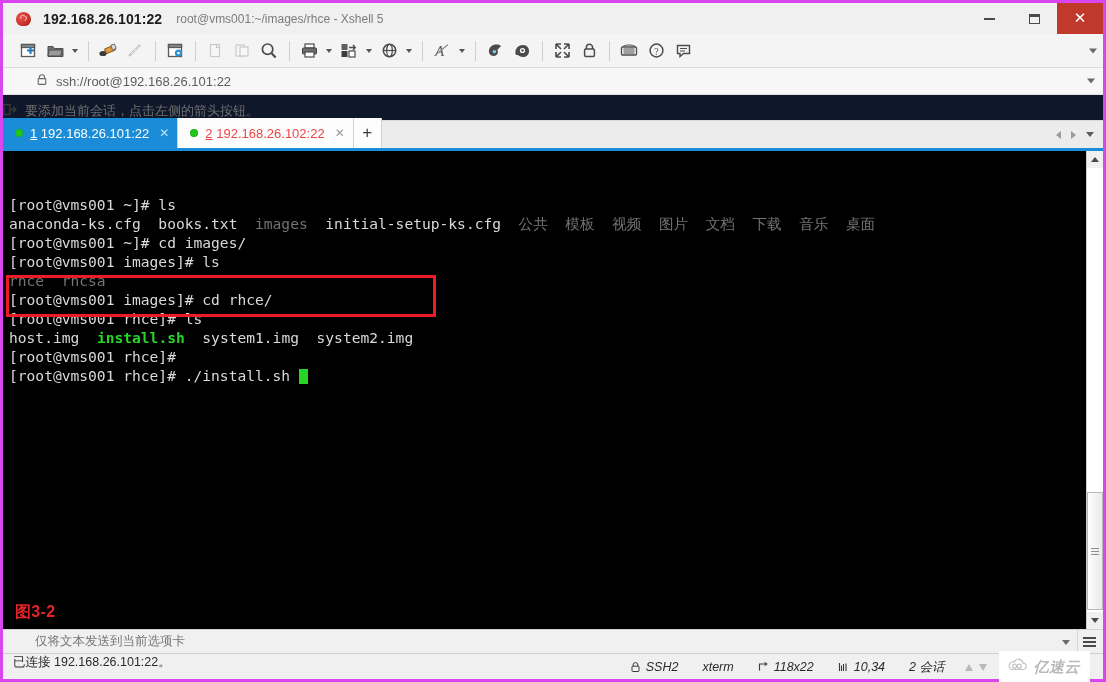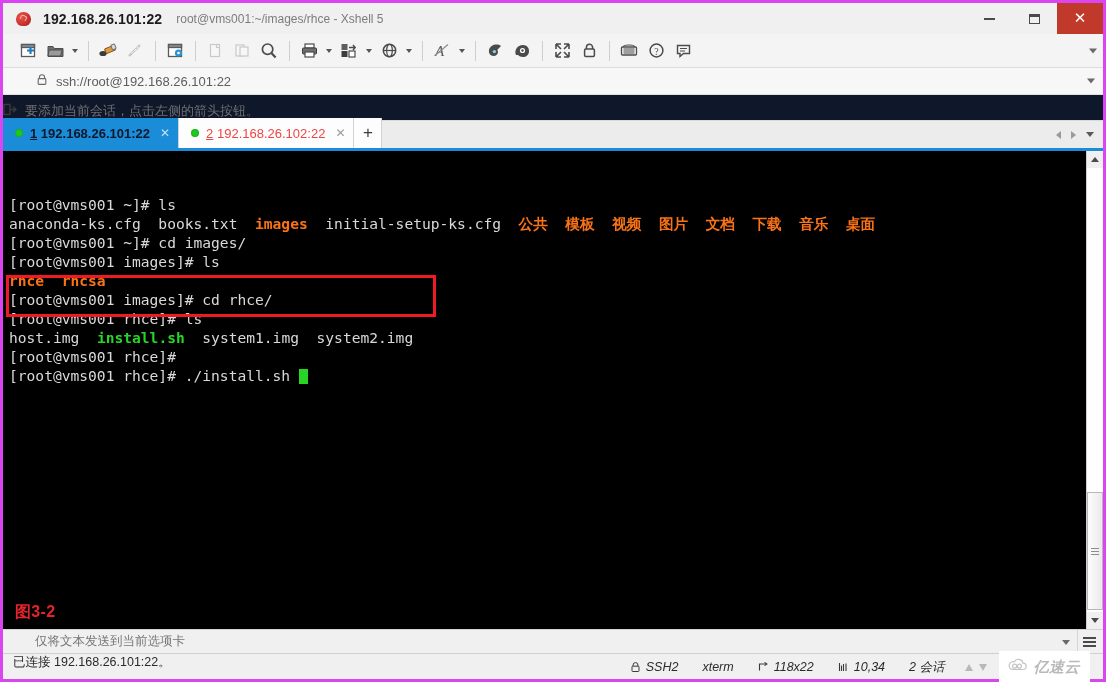--- a/index.html
+++ b/index.html
@@ -161,21 +161,21 @@
     border-right: 1px solid #d2d2d2;
     position: relative;
   }
   .tab.active { background: #1a8cd8; color: #ffffff; }
   .tab-dot {
     width: 8px; height: 8px; border-radius: 50%;
     background: #1ec81e; margin-right: 7px;
     box-shadow: 0 0 0 1px rgba(0,0,0,0.12) inset;
   }
   .tab-num { text-decoration: underline; }
-  .tab.active .tab-label { font-weight: bold; color: #0f172a; }
+  .tab.active .tab-label { font-weight: normal; color: #ffffff; }
   .tab-label { color: #ef4444; white-space: nowrap; }
   .tab-close {
     margin-left: 10px; font-size: 12px; color: #9a9a9a;
     font-family: "DejaVu Sans", sans-serif; line-height: 1;
   }
   .tab.active .tab-close { color: #bfe0f7; }
   .tab-add {
     width: 28px; height: 30px;
     display: flex; align-items: center; justify-content: center;
     font-size: 17px; color: #3a3a3a; background: #fdfdfd;
@@ -222,21 +222,21 @@
     padding: 6px 0 0 6px;
     font-family: "DejaVu Sans Mono", monospace;
     font-size: 14.6px;
     line-height: 19px;
     color: #d8d8d8;
     white-space: pre;
     overflow: hidden;
   }
   .term .line { height: 19px; }
   .c-white { color: #d9d9d9; }
-  .c-blue  { color: #f97316; font-weight: bold; margin-top: 20px; }
+  .c-blue  { color: #737373; font-weight: normal; margin-top: 20px; }
   .c-green { color: #27d527; font-weight: bold; }
   .cursor {
     display: inline-block;
     width: 9px; height: 15px;
     background: #27d527;
     vertical-align: -3px;
   }
   .redbox {
     position: absolute;
     left: 3px; top: 124px;

